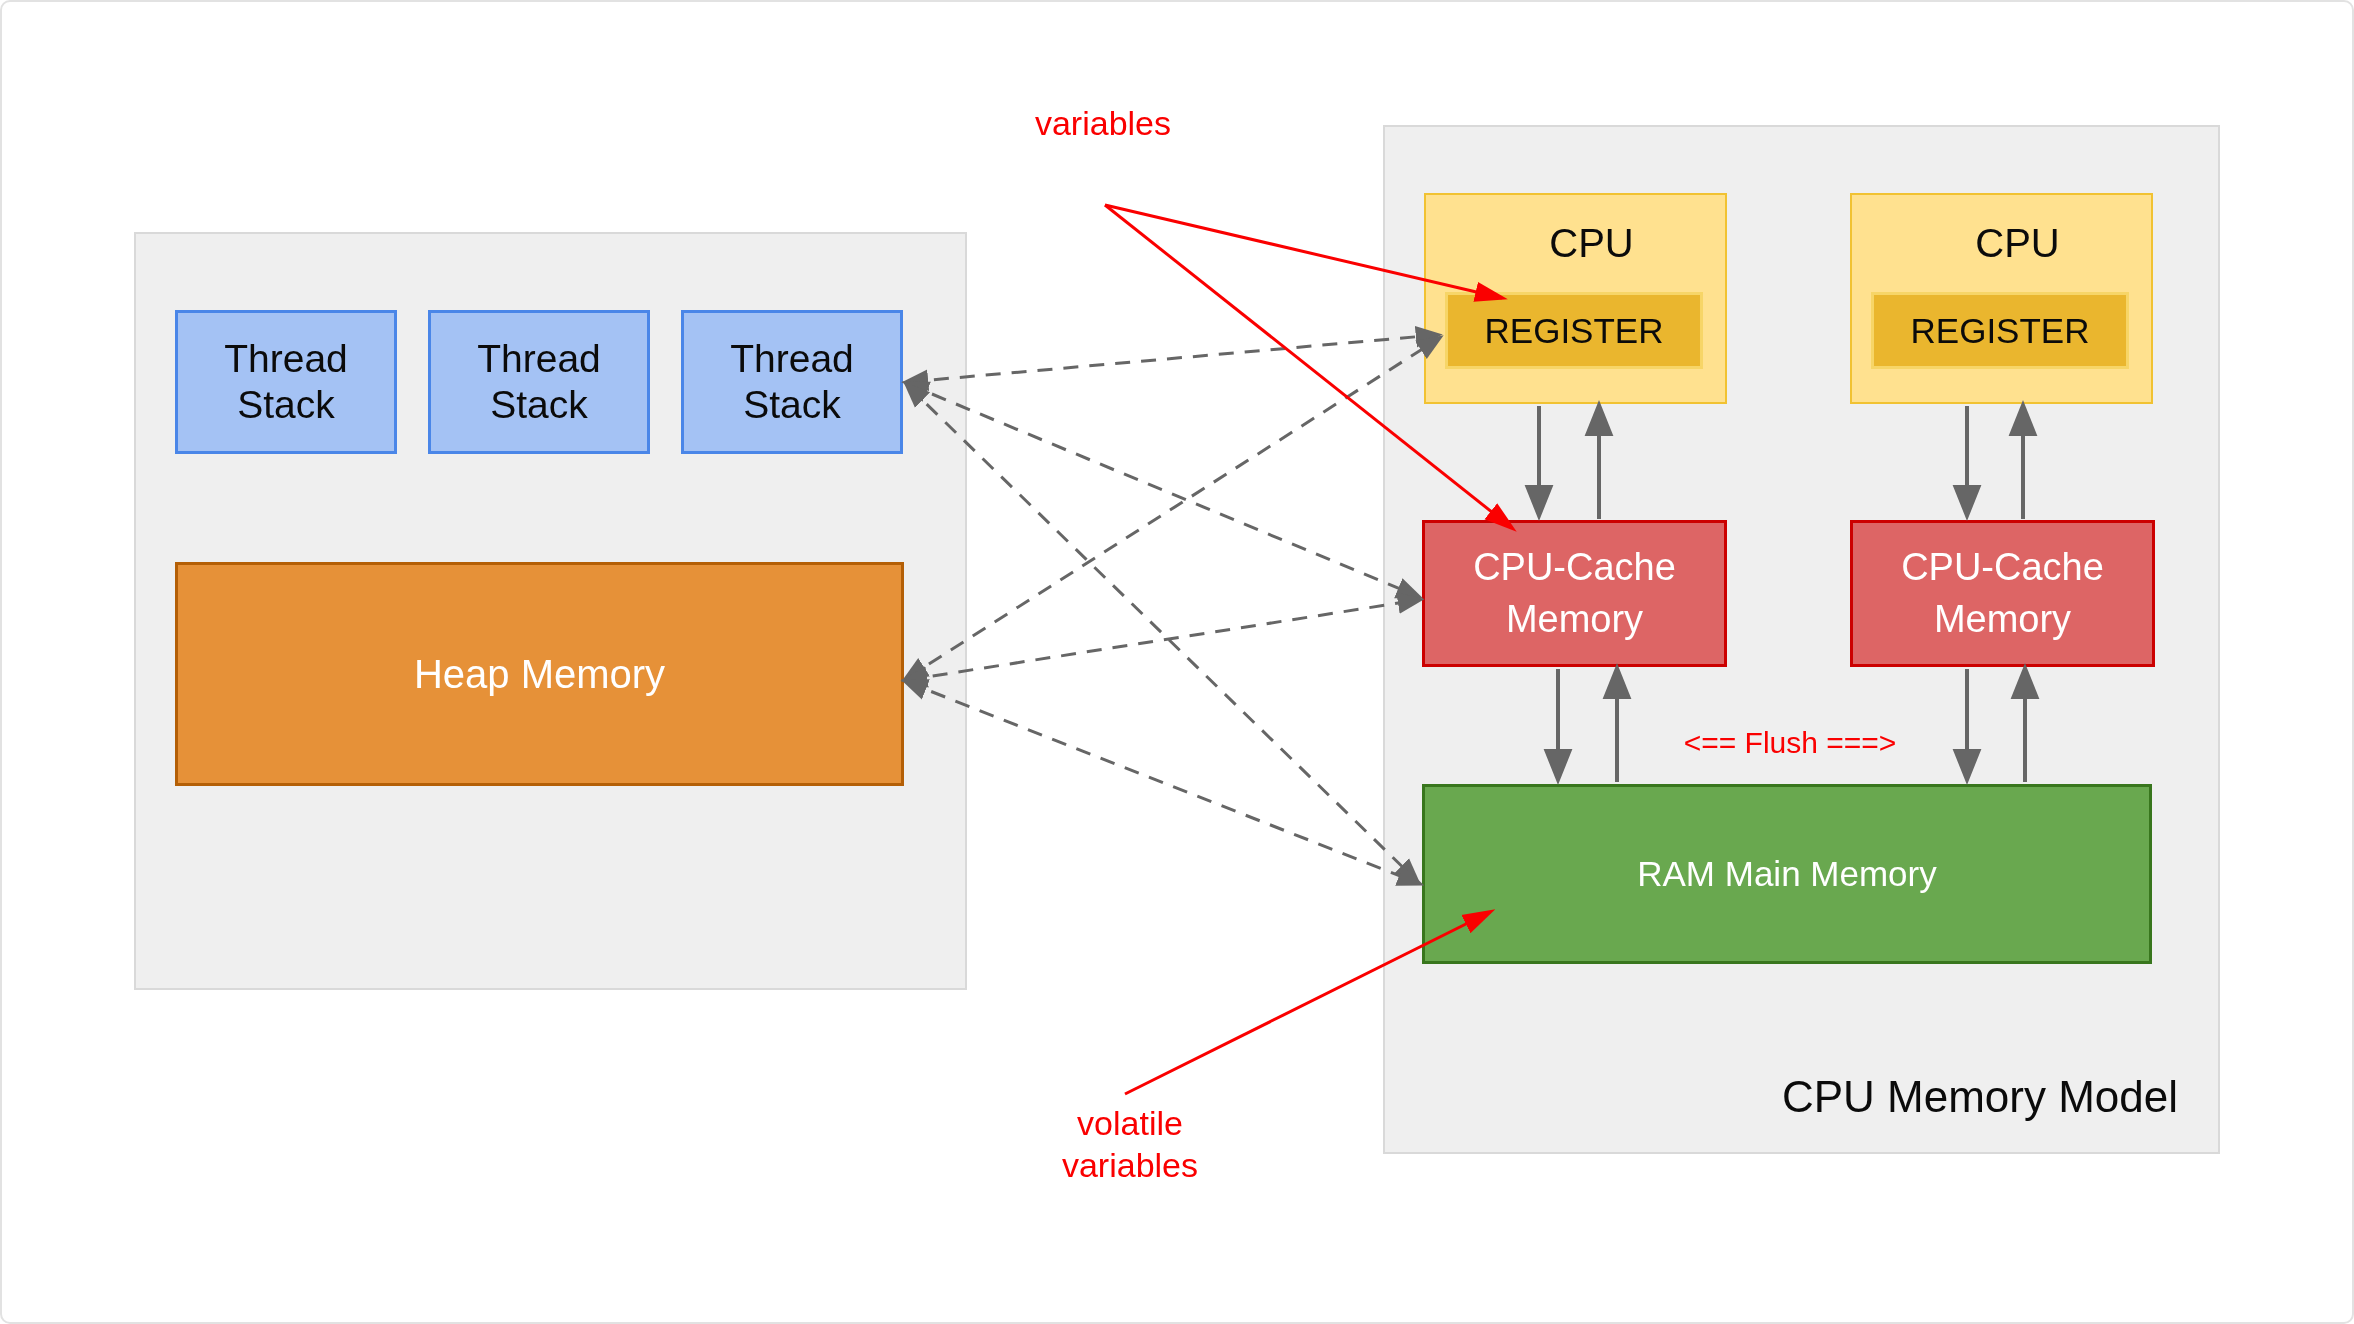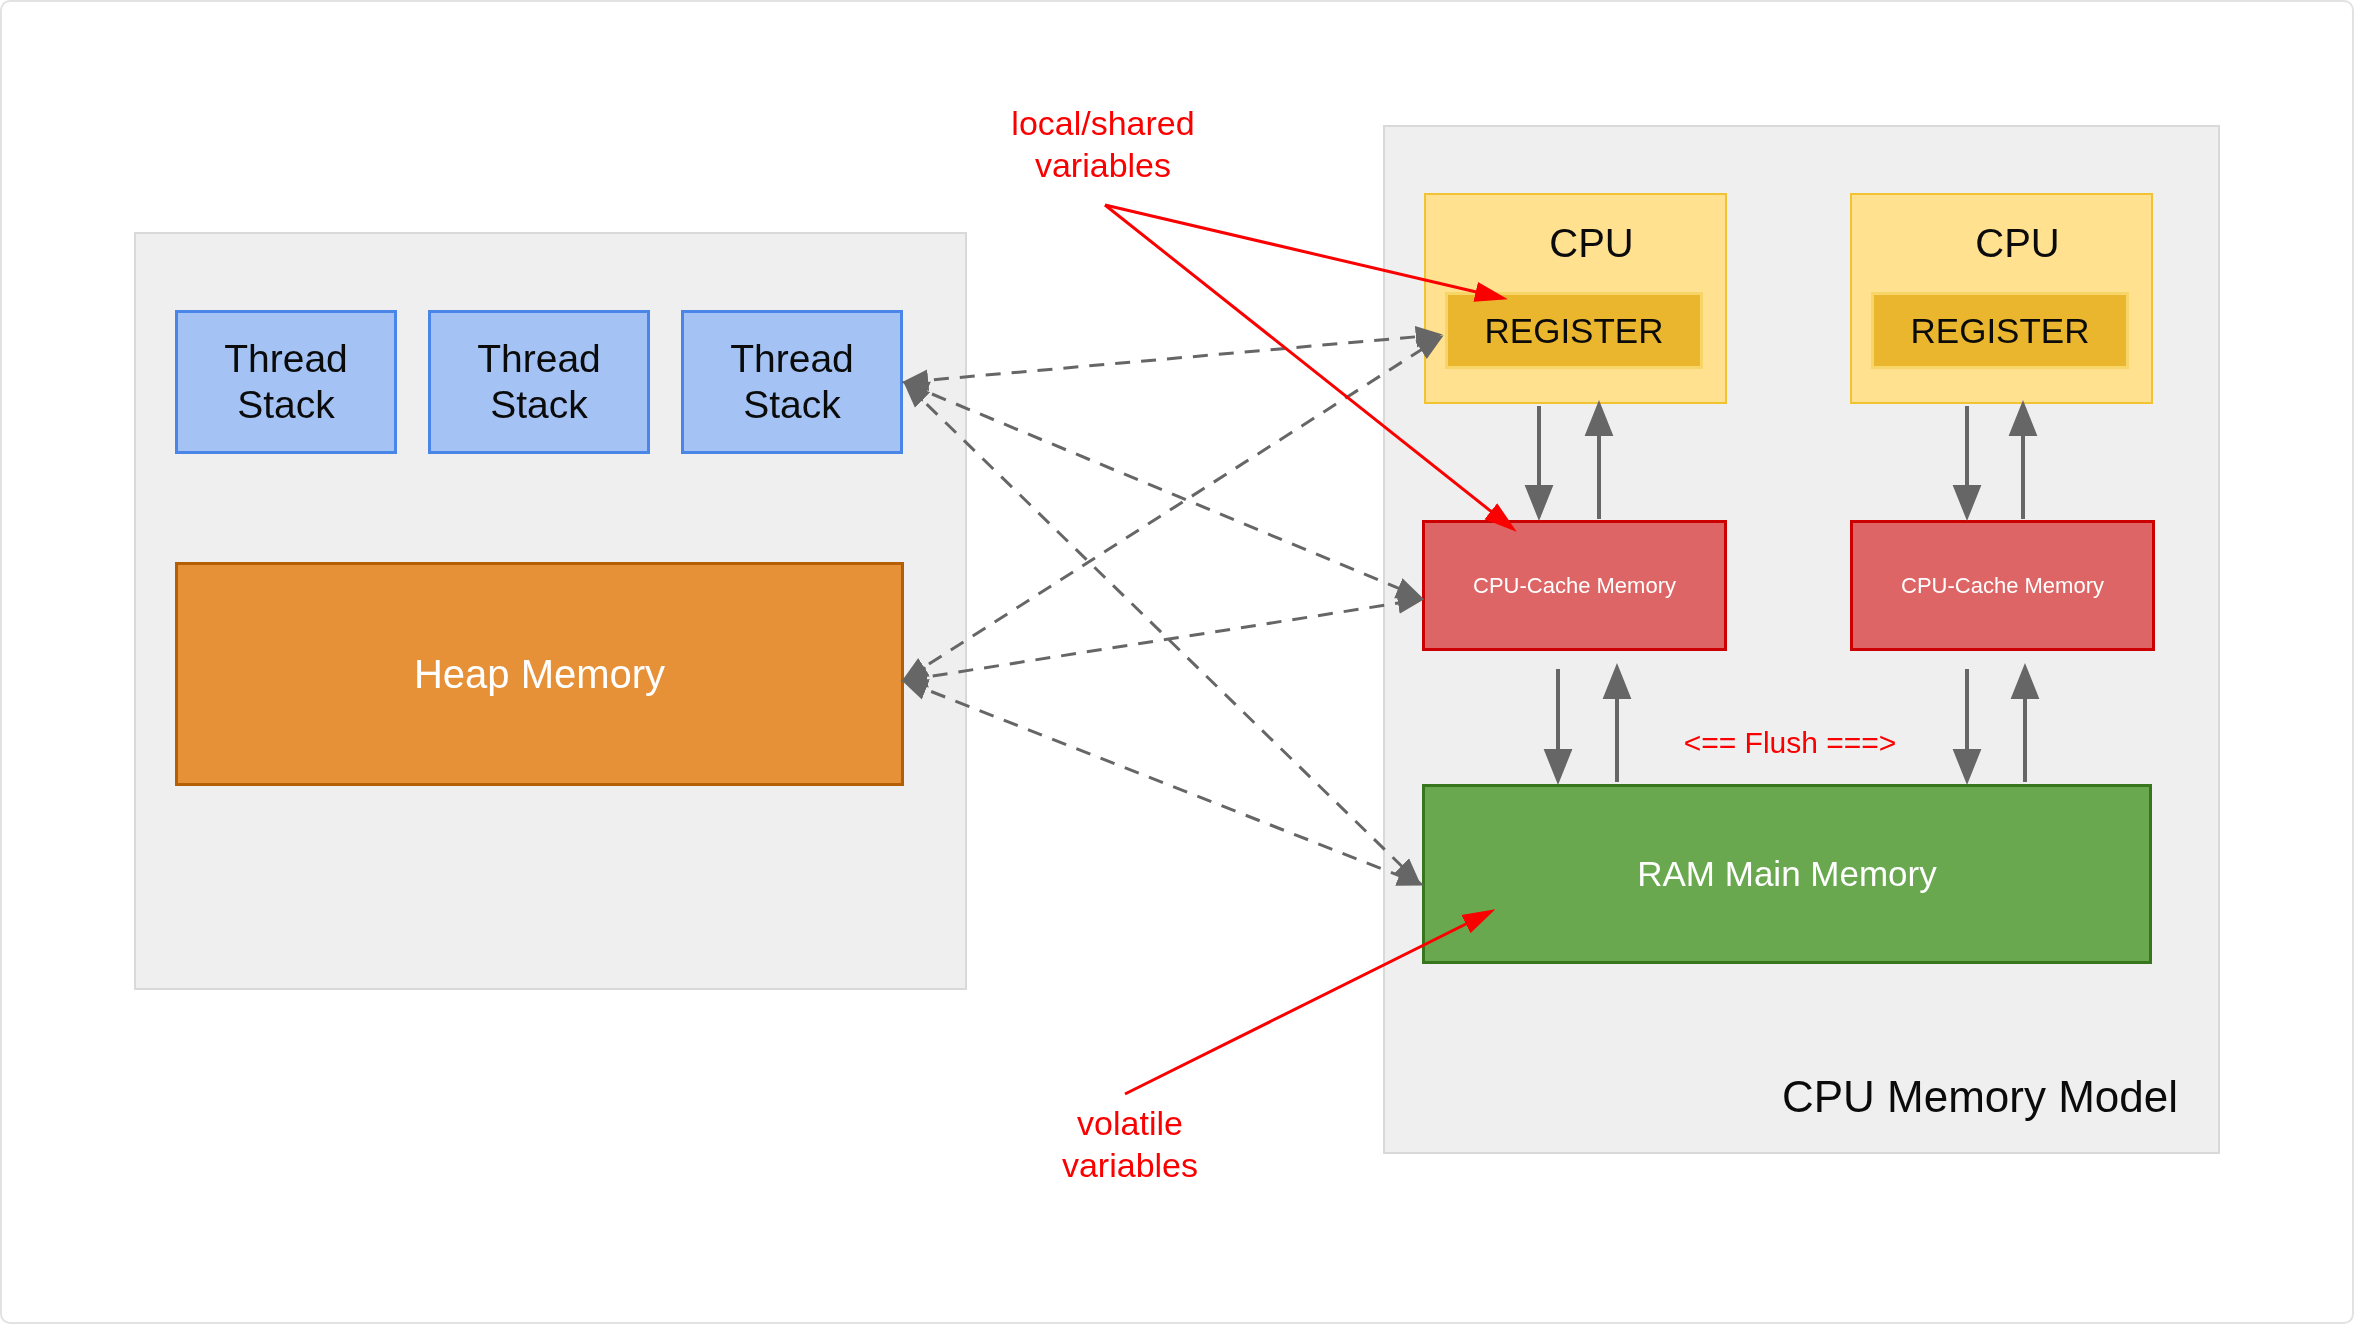--- a/index.html
+++ b/index.html
@@ -35,22 +35,22 @@
   .cpu-box{top:191px;width:303px;height:211px;background:var(--cpu-fill);
        border:2px solid var(--cpu-border);}
   #cpu-box-1{left:1422px;} #cpu-box-2{left:1848px;}
   .cpu-title{position:absolute;left:16px;top:26px;width:100%;text-align:center;
        font-size:40px;color:var(--text-dark);}
   .register{position:absolute;left:19px;top:97px;width:258px;height:77px;
        background:var(--register-fill);border:3px solid var(--register-border);
        display:flex;align-items:center;justify-content:center;
        font-size:35px;color:var(--text-dark);}
 
-  .cache-box{top:518px;width:305px;height:131px;background:var(--cache-fill);
-       border:3px solid var(--cache-border);font-size:22px;line-height:1.35;color:var(--text-light);}
+  .cache-box{top:518px;width:305px;height:147px;background:var(--cache-fill);
+       border:3px solid var(--cache-border);font-size:38px;line-height:1.35;color:var(--text-light);}
   #cache-box-1{left:1420px;} #cache-box-2{left:1848px;}
   .cache-box .lbl{width:210px;}
 
   #ram-box{left:1420px;top:782px;width:730px;height:180px;background:var(--ram-fill);
        border:3px solid var(--ram-border);font-size:35px;color:var(--text-light);}
 
   .panel-title{position:absolute;text-align:center;font-size:44px;color:var(--text-dark);}
   #jvm-title{left:460px;top:903px;width:500px;}
   #cpu-title{left:1728px;top:1070px;width:500px;}
 
@@ -115,21 +115,20 @@
 
   <div id="flush-label">&lt;== Flush ===&gt;</div>
 
   <div class="box" id="ram-box">
     <div>RAM Main Memory</div>
   </div>
 
   <div class="panel-title" id="cpu-title">CPU Memory Model</div>
 
   <div class="red-note" id="local-shared-note">
-    <div>local/shared</div>
     <div>variables</div>
   </div>
   <div class="red-note" id="volatile-note">volatile variables</div>
 
   <svg id="arrow-layer" viewBox="0 0 2354 1324">
     <defs>
       <marker id="gh" viewBox="0 0 10 8" refX="7.5" refY="4" markerWidth="9" markerHeight="8" orient="auto-start-reverse">
         <path class="gray-head" d="M0,0 L10,4 L0,8 z"></path>
       </marker>
       <marker id="rh" viewBox="0 0 11 8" refX="9" refY="4" markerWidth="11" markerHeight="8" orient="auto">

